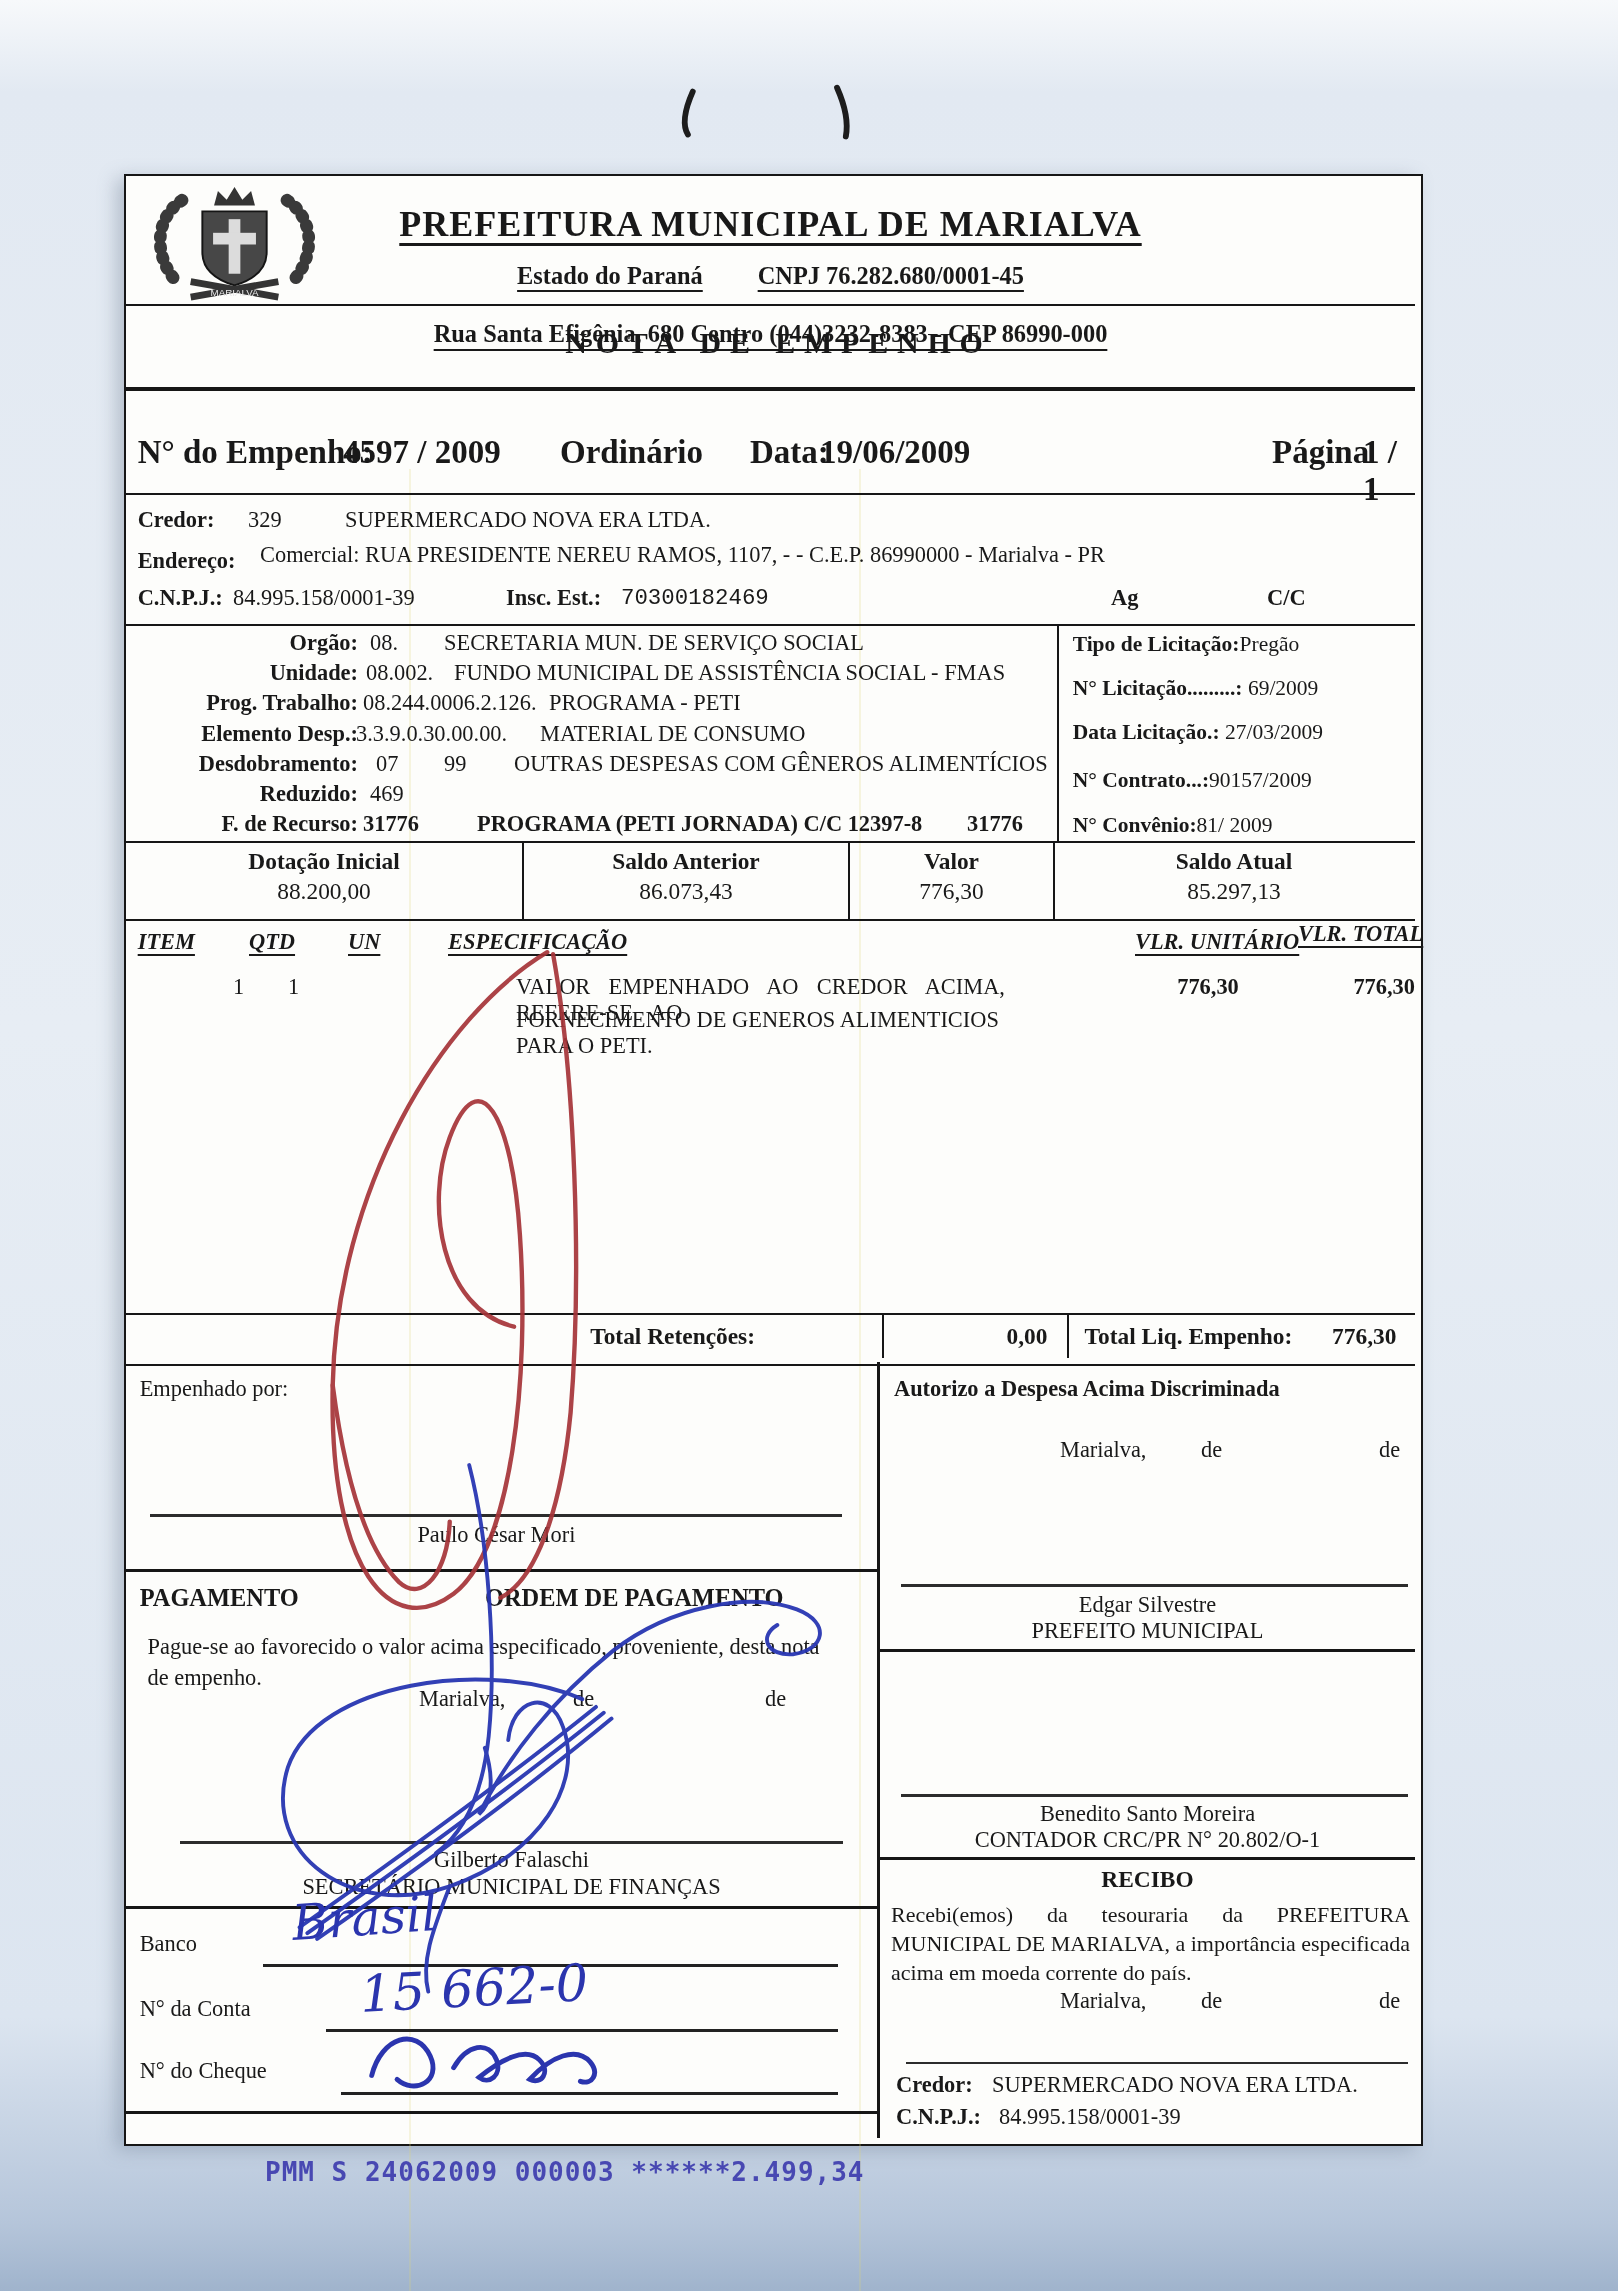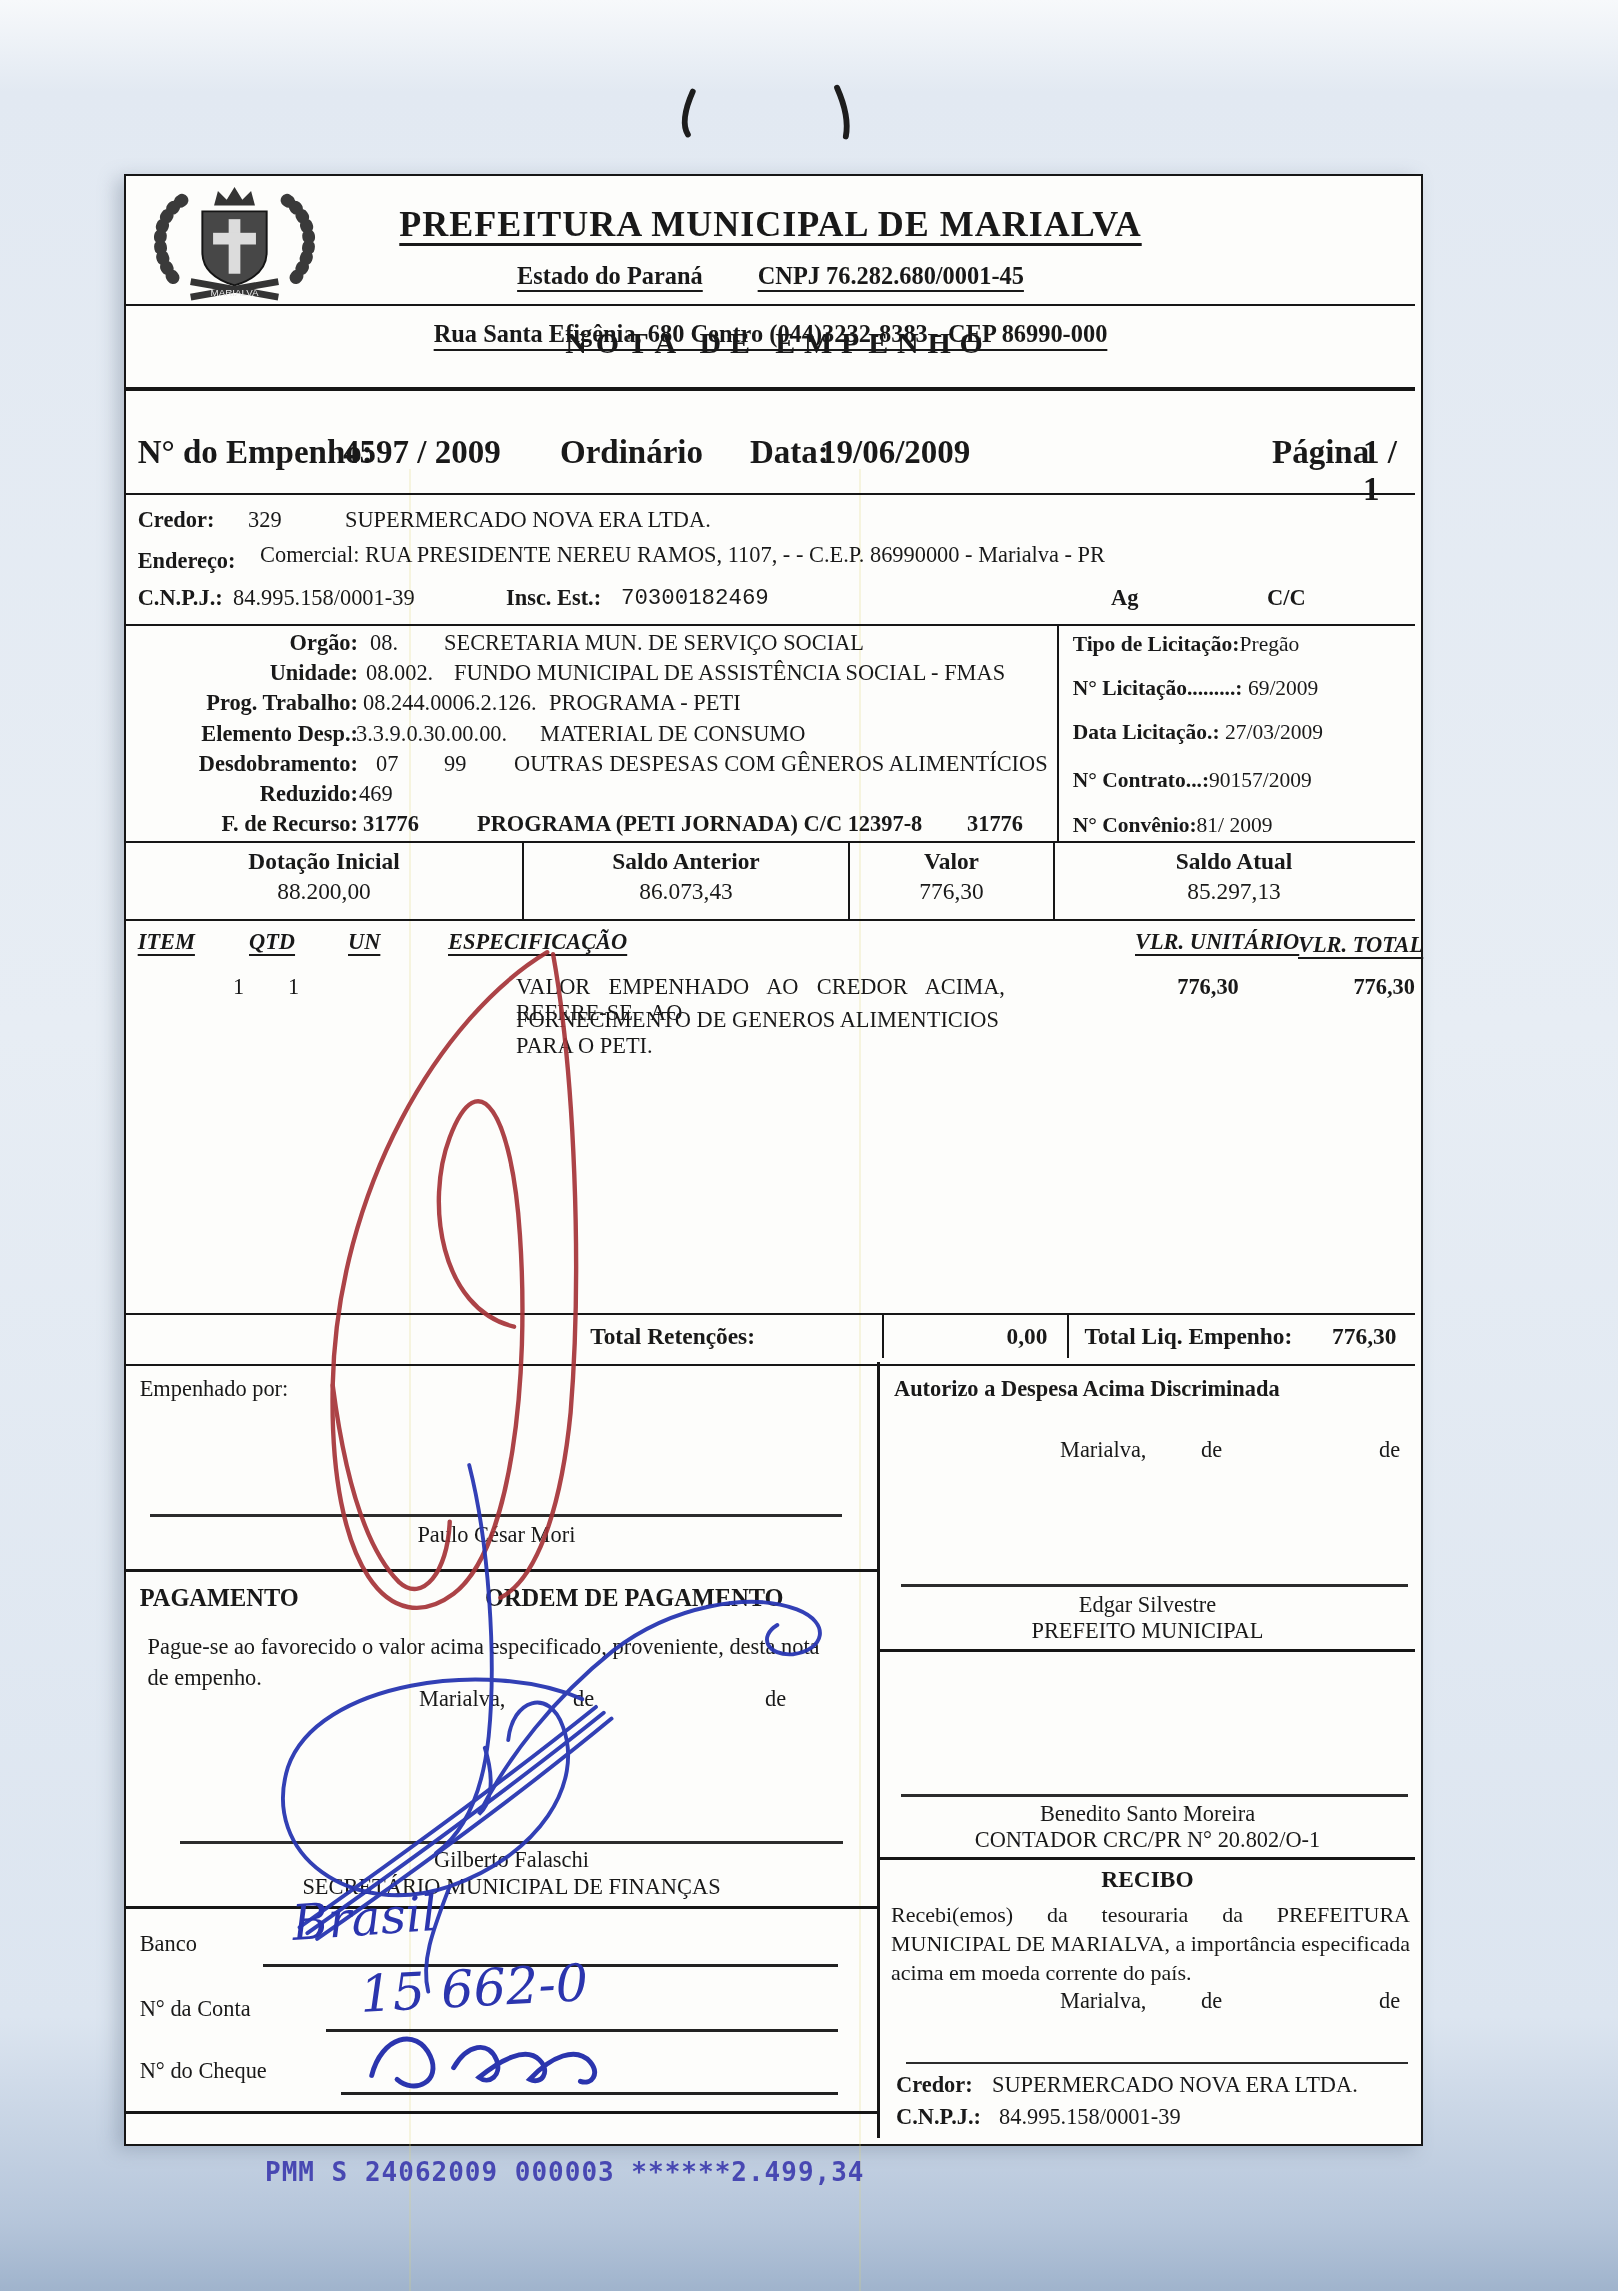--- a/index.html
+++ b/index.html
@@ -119,21 +119,21 @@
         <span class="bdesc" style="left:414px;">MATERIAL DE CONSUMO</span>
       </div>
       <div class="brow" style="top:127px;">
         <span class="blbl">Desdobramento:</span>
         <span class="bcode" style="left:250px;">07</span>
         <span class="bcode" style="left:318px;">99</span>
         <span class="bdesc" style="left:388px;">OUTRAS DESPESAS COM GÊNEROS ALIMENTÍCIOS</span>
       </div>
       <div class="brow" style="top:157px;">
         <span class="blbl">Reduzido:</span>
-        <span class="bcode" style="left:233px;">469</span>
+        <span class="bcode" style="left:244px;">469</span>
       </div>
       <div class="brow b" style="top:187px;">
         <span class="blbl">F. de Recurso:</span>
         <span class="bcode" style="left:237px;">31776</span>
         <span class="bdesc" style="left:351px;">PROGRAMA (PETI JORNADA) C/C 12397-8</span>
         <span class="bcode" style="left:841px;">31776</span>
       </div>
 
       <div class="abs" style="left:931px;top:0;width:358px;height:217px;border-left:2.9px solid #161616;">
         <div class="abs" style="left:13.7px;top:7.8px;font-size:21.5px;">
@@ -172,21 +172,21 @@
         <div class="amt-v">85.297,13</div>
       </div>
     </div>
 
     <div class="abs" style="left:0;top:743px;width:1289px;height:394px;">
       <span class="abs ithead" style="left:11.7px;top:9.8px;">ITEM</span>
       <span class="abs ithead" style="left:123px;top:9.8px;">QTD</span>
       <span class="abs ithead" style="left:222px;top:9.8px;">UN</span>
       <span class="abs ithead" style="left:322px;top:9.8px;">ESPECIFICAÇÃO</span>
       <span class="abs ithead" style="left:1009px;top:9.8px;">VLR. UNITÁRIO</span>
-      <span class="abs ithead" style="left:1172px;top:13px;text-align:right;">VLR. TOTAL</span>
+      <span class="abs ithead" style="left:1172px;top:2px;text-align:right;">VLR. TOTAL</span>
 
       <span class="abs t23" style="left:107px;top:55px;">1</span>
       <span class="abs t23" style="left:162px;top:55px;">1</span>
       <div class="abs t23" style="left:390px;top:55px;width:507px;word-spacing:12.7px;">VALOR EMPENHADO AO CREDOR ACIMA, REFERE-SE AO</div>
       <div class="abs t23" style="left:390px;top:88px;width:527px;">FORNECIMENTO DE GENEROS ALIMENTICIOS PARA O PETI.</div>
       <div class="abs t23 b ctr" style="left:1009px;top:55px;width:146px;">776,30</div>
       <div class="abs t23 b" style="left:1131px;top:55px;width:158px;text-align:right;">776,30</div>
     </div>
 
     <div class="abs" style="left:0;top:1137px;width:1289px;height:49px;border-top:2.9px solid #161616;border-bottom:2.9px solid #161616;">

